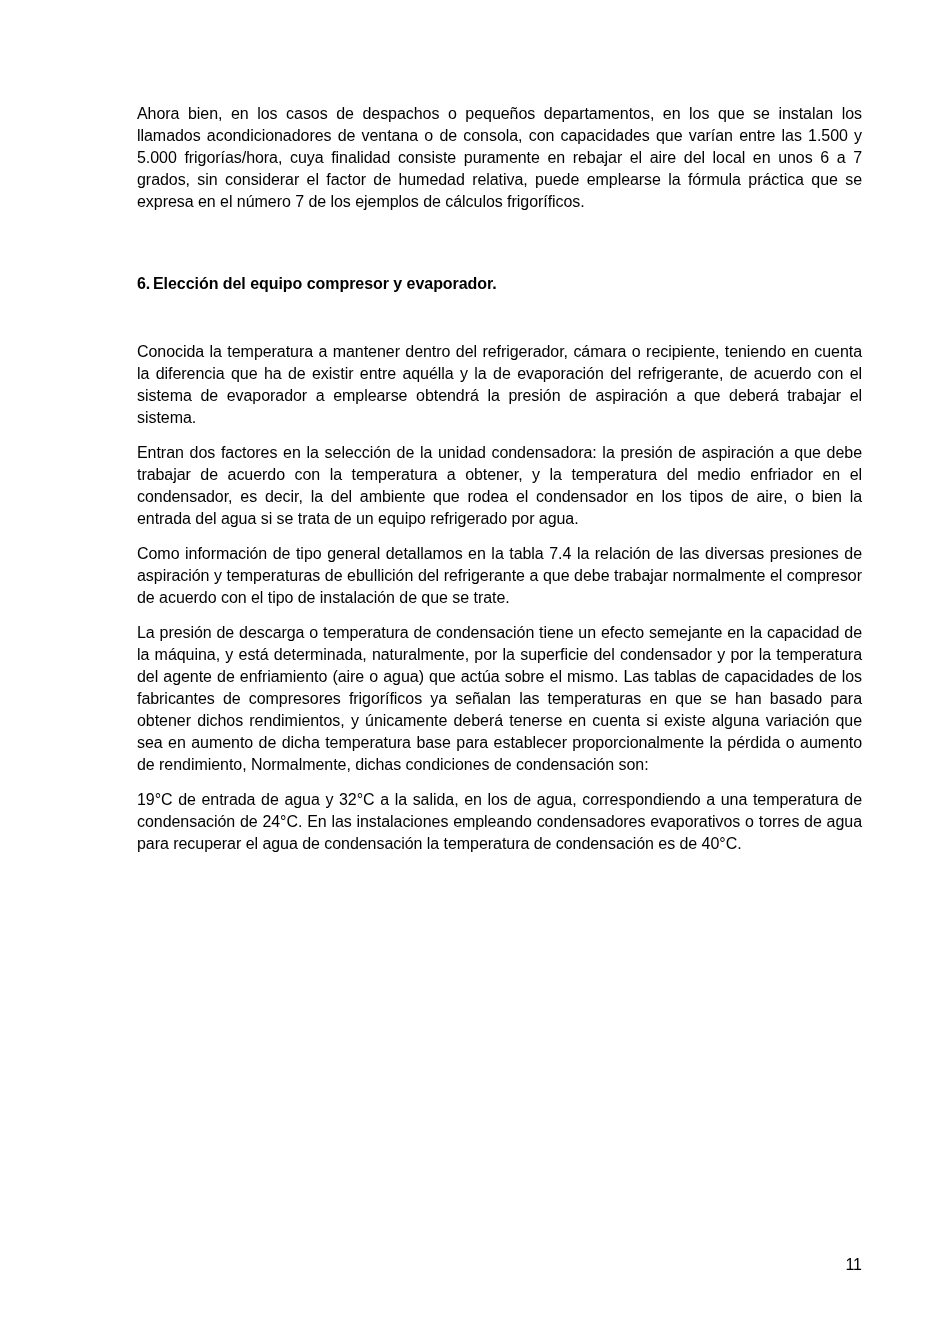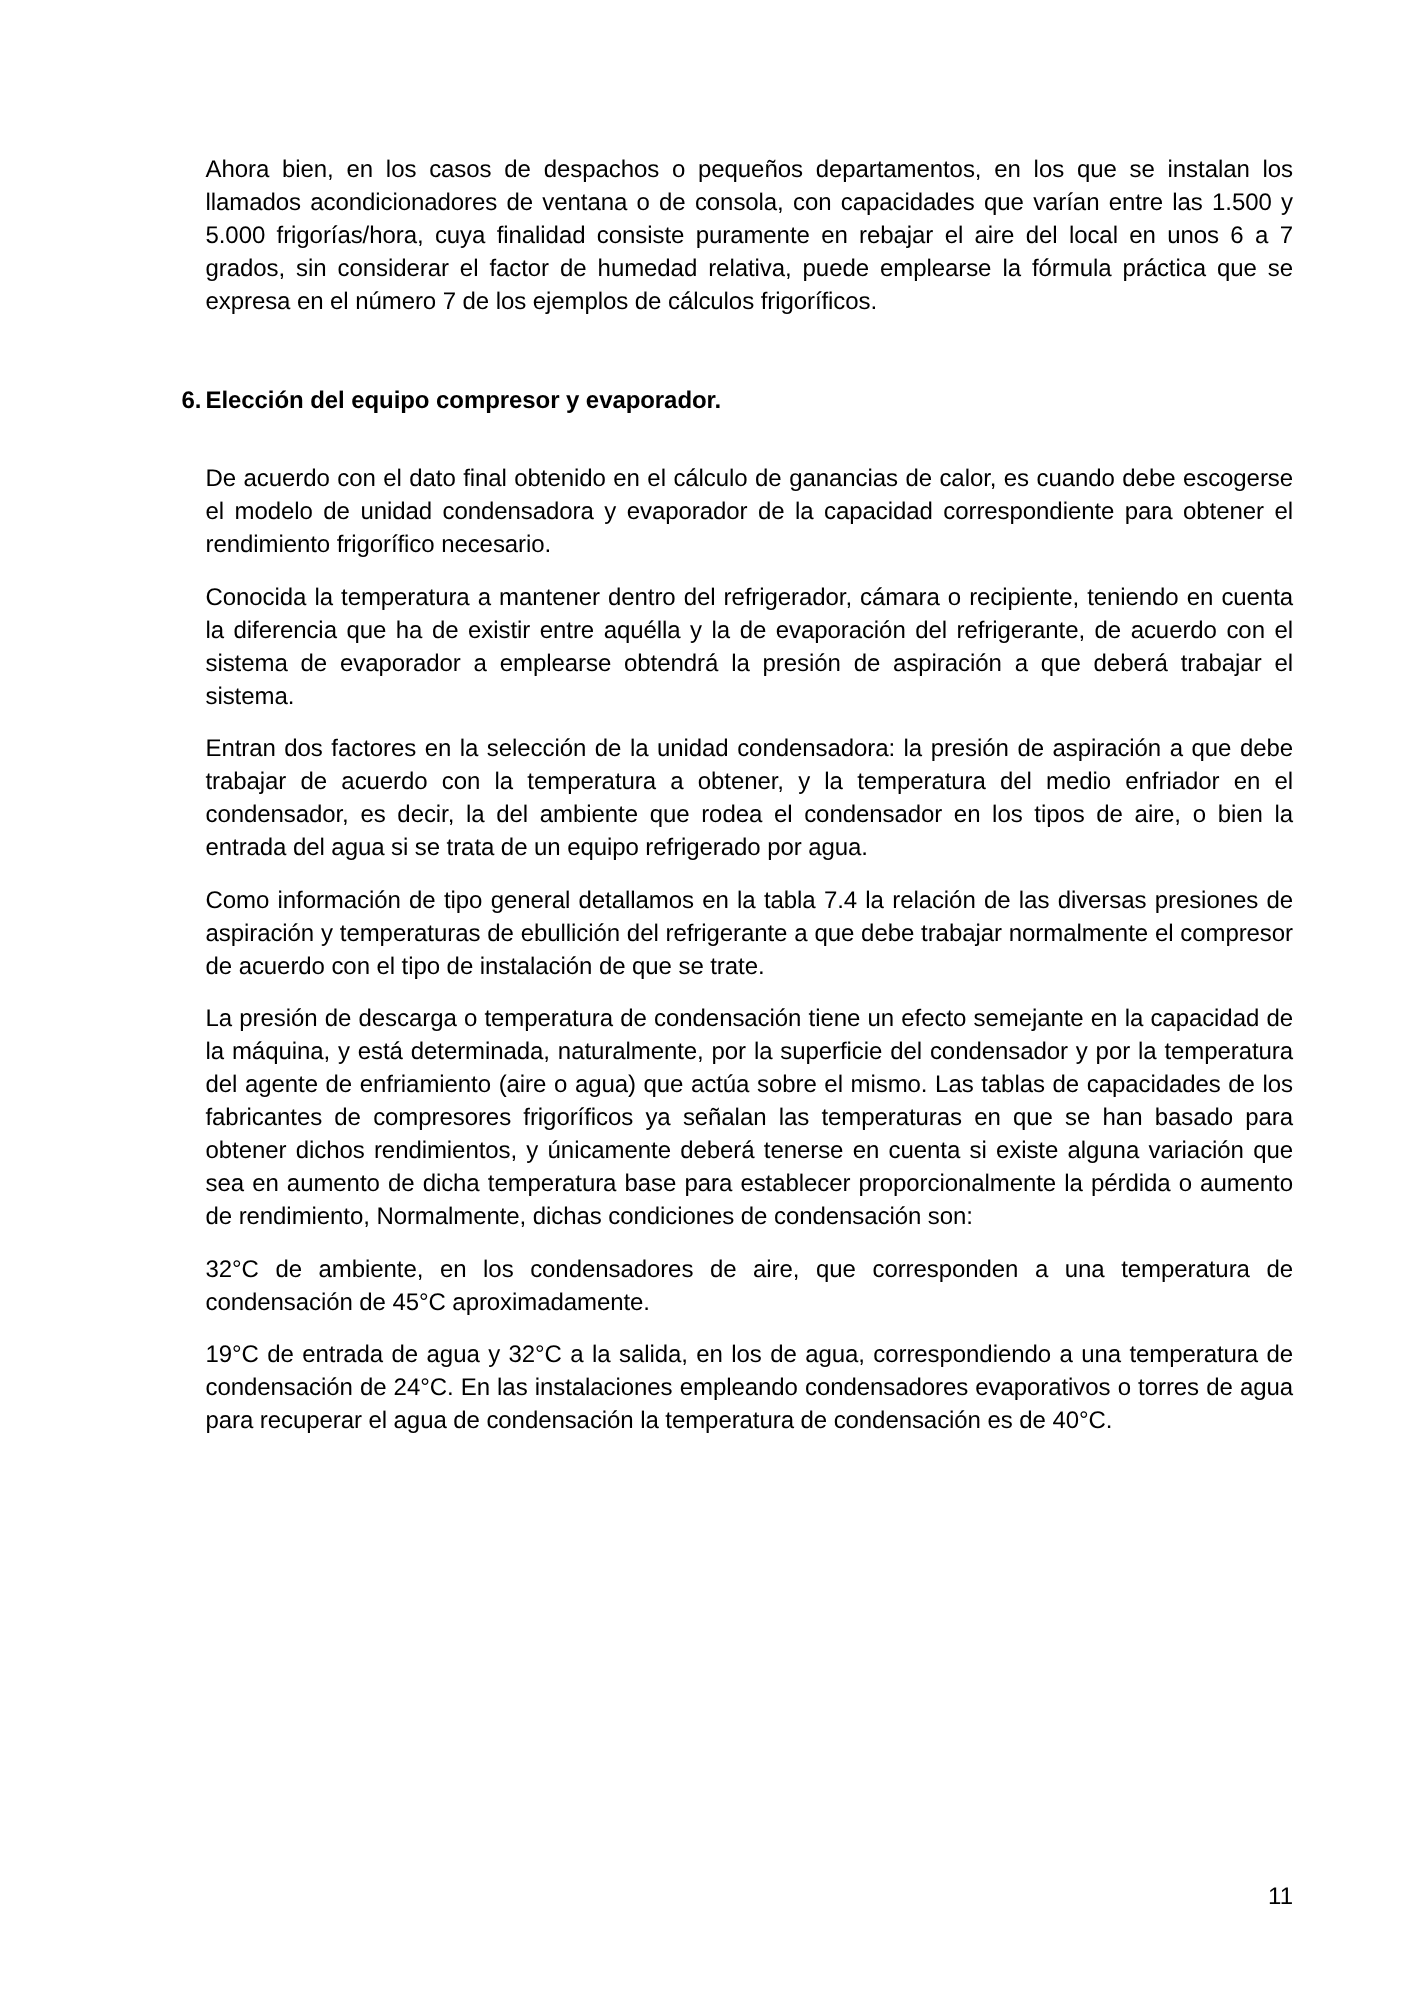--- a/index.html
+++ b/index.html
@@ -42,21 +42,21 @@
   .gap-before-heading {
     height: 31px;
   }
   .section-heading {
     position: relative;
     left: -16px;
     width: 741px;
     font-size: 16px;
     line-height: 22px;
     font-weight: bold;
-    margin: 0;
+    margin: 16px;
     text-align: left;
     letter-spacing: -0.05px;
   }
   .section-heading .num {
     display: inline-block;
     min-width: 16px;
   }
   .gap-after-heading {
     height: 30px;
   }
@@ -79,31 +79,29 @@
     <p class="body-par">Ahora bien, en los casos de despachos o pequeños departamentos, en los que se instalan los llamados acondicionadores de ventana o de consola, con capacidades que varían entre las 1.500 y 5.000 frigorías/hora, cuya finalidad consiste puramente en rebajar el aire del local en unos 6 a 7 grados, sin considerar el factor de humedad relativa, puede emplearse la fórmula práctica que se expresa en el número 7 de los ejemplos de cálculos frigoríficos.</p>
 
     <div class="gap-before-heading"></div>
 
     <div class="section-heading">
       <span class="num">6.</span><span>Elección del equipo compresor y evaporador.</span>
     </div>
 
     <div class="gap-after-heading"></div>
 
-    <p class="body-par">De acuerdo con el dato final obtenido en el cálculo de ganancias de calor, es cuando debe escogerse el modelo de unidad condensadora y evaporador de la capacidad correspondiente para obtener el rendimiento frigorífico necesario.</p>
 
     <p class="body-par">Conocida la temperatura a mantener dentro del refrigerador, cámara o recipiente, teniendo en cuenta la diferencia que ha de existir entre aquélla y la de evaporación del refrigerante, de acuerdo con el sistema de evaporador a emplearse obtendrá la presión de aspiración a que deberá trabajar el sistema.</p>
 
     <p class="body-par">Entran dos factores en la selección de la unidad condensadora: la presión de aspiración a que debe trabajar de acuerdo con la temperatura a obtener, y la temperatura del medio enfriador en el condensador, es decir, la del ambiente que rodea el condensador en los tipos de aire, o bien la entrada del agua si se trata de un equipo refrigerado por agua.</p>
 
     <p class="body-par">Como información de tipo general detallamos en la tabla 7.4 la relación de las diversas presiones de aspiración y temperaturas de ebullición del refrigerante a que debe trabajar normalmente el compresor de acuerdo con el tipo de instalación de que se trate.</p>
 
     <p class="body-par">La presión de descarga o temperatura de condensación tiene un efecto semejante en la capacidad de la máquina, y está determinada, naturalmente, por la superficie del condensador y por la temperatura del agente de enfriamiento (aire o agua) que actúa sobre el mismo. Las tablas de capacidades de los fabricantes de compresores frigoríficos ya señalan las temperaturas en que se han basado para obtener dichos rendimientos, y únicamente deberá tenerse en cuenta si existe alguna variación que sea en aumento de dicha temperatura base para establecer proporcionalmente la pérdida o aumento de rendimiento, Normalmente, dichas condiciones de condensación son:</p>
 
-    <p class="body-par">32°C de ambiente, en los condensadores de aire, que corresponden a una temperatura de condensación de 45°C aproximadamente.</p>
 
     <p class="body-par">19°C de entrada de agua y 32°C a la salida, en los de agua, correspondiendo a una temperatura de condensación de 24°C. En las instalaciones empleando condensadores evaporativos o torres de agua para recuperar el agua de condensación la temperatura de condensación es de 40°C.</p>
 
 
   </div>
 
   <div class="page-number">11</div>
 
 </div>
 

